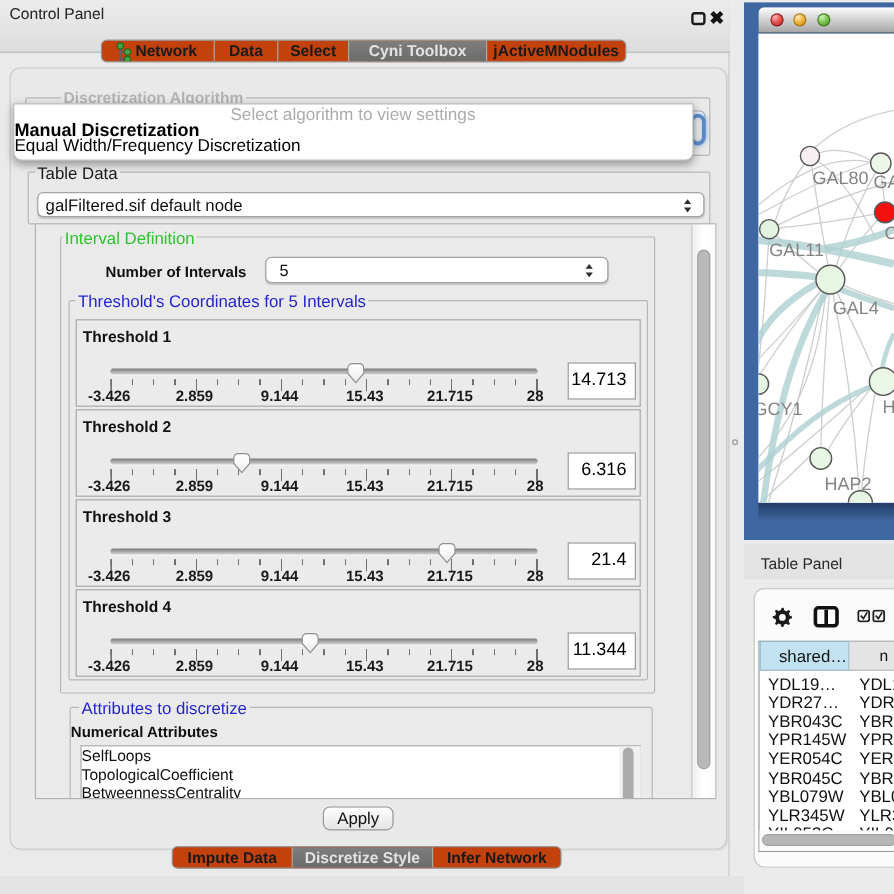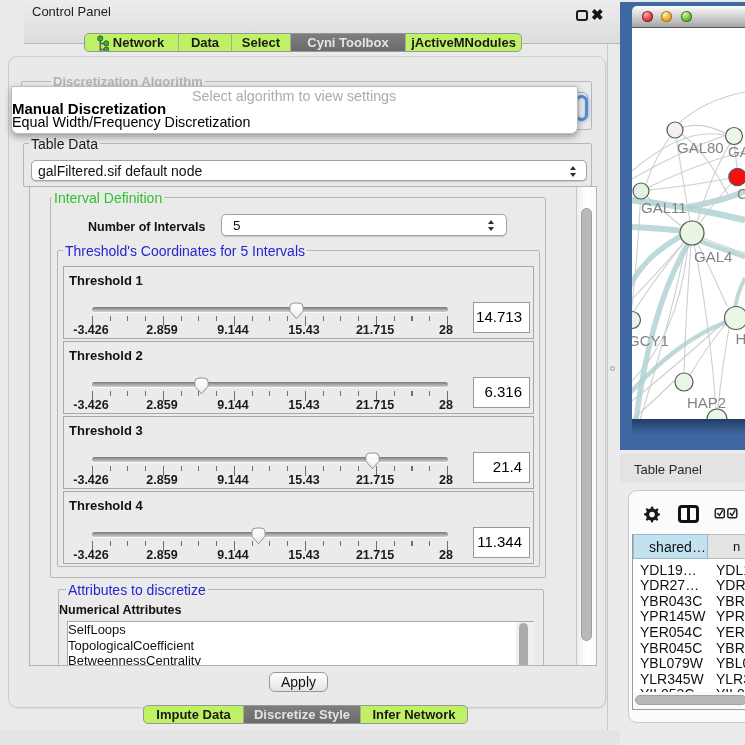--- a/index.html
+++ b/index.html
@@ -2,27 +2,27 @@
 <html><head>
 <meta charset="utf-8">
 <style>
 * { margin:0; padding:0; box-sizing:border-box; }
 html,body { width:745px; height:745px; overflow:hidden; }
 body { font-family:"Liberation Sans", sans-serif; background:#ebebeb; position:relative; }
 .abs { position:absolute; }
 
 
 #cp { left:0; top:0; width:608px; height:730px; background:#eaeaea; border-right:1px solid #c9c9c9; }
-#cptitle { left:0; top:0; width:608px; height:44px; background:linear-gradient(#ececec,#dddddd); border-bottom:1px solid #b6b6b6;margin-left:24px; }
+#cptitle { left:0; top:0; width:608px; height:44px; background:linear-gradient(#ececec,#dddddd); border-bottom:1px solid #b6b6b6; }
 #cptitle span { position:absolute; left:8px; top:4px; font-size:13px; color:#222; }
 #floatico { left:576px; top:10px; width:12px; height:11px; border:2px solid #1a1a1a; border-radius:3px; }
 #closeico { left:591px; top:6px; font-size:15px; font-weight:bold; color:#111; }
 
 
-.tstrip { display:flex; border:1px solid #979797; border-radius:5px; background:#bef264; overflow:hidden; height:19px;align-items:center; }
+.tstrip { display:flex; border:1px solid #979797; border-radius:5px; background:#c2410c; overflow:hidden; height:19px;align-items:center; }
 .tstrip .tab { font-size:13px; font-weight:600; color:#1a1a1a; text-align:center; line-height:17px; border-left:1px solid #a8a8a8; white-space:nowrap; }
 .tstrip .tab:first-child { border-left:none; }
 .tstrip .sel { background:linear-gradient(#7e7e7e,#6b6b6b); color:#e3e3e3; }
 
 
 #pane { left:8px; top:56px; width:598px; height:652px; background:#e9e9e9; border:1px solid #cdcdcd; border-radius:9px; box-shadow:1px 1px 0 rgba(0,0,0,0.06); }
 
 
 .grp { border:1px solid #b7b7b7; border-radius:2px; }
 .grplbl { position:absolute; font-size:14px; background:#e9e9e9; padding:0 2px; white-space:nowrap; }

